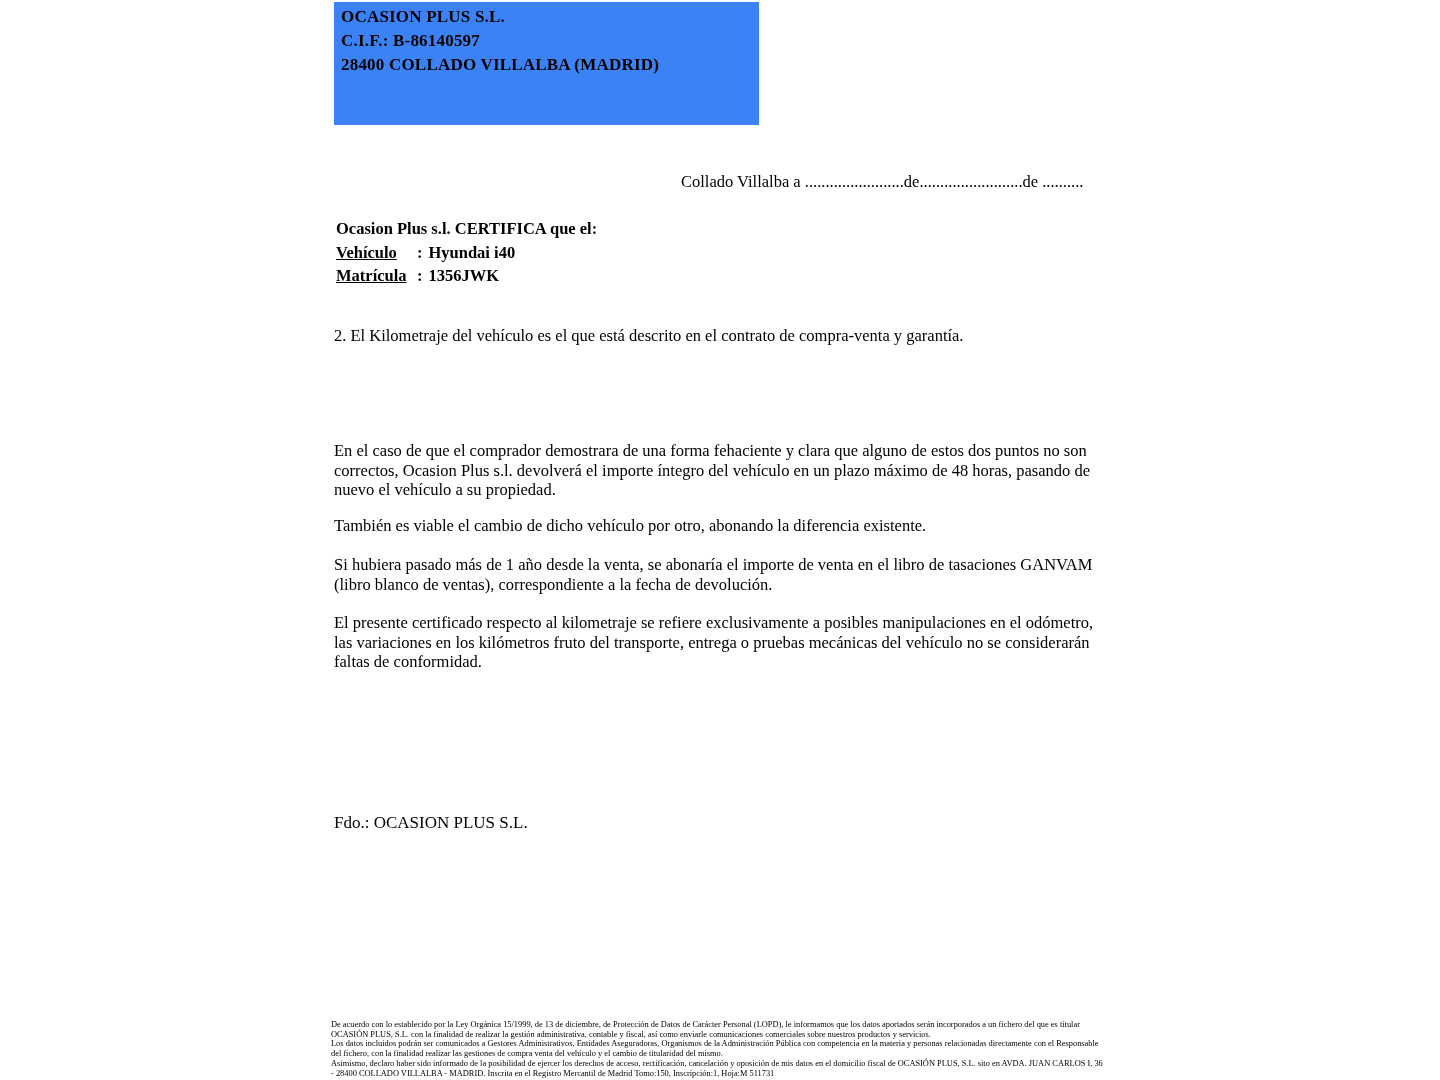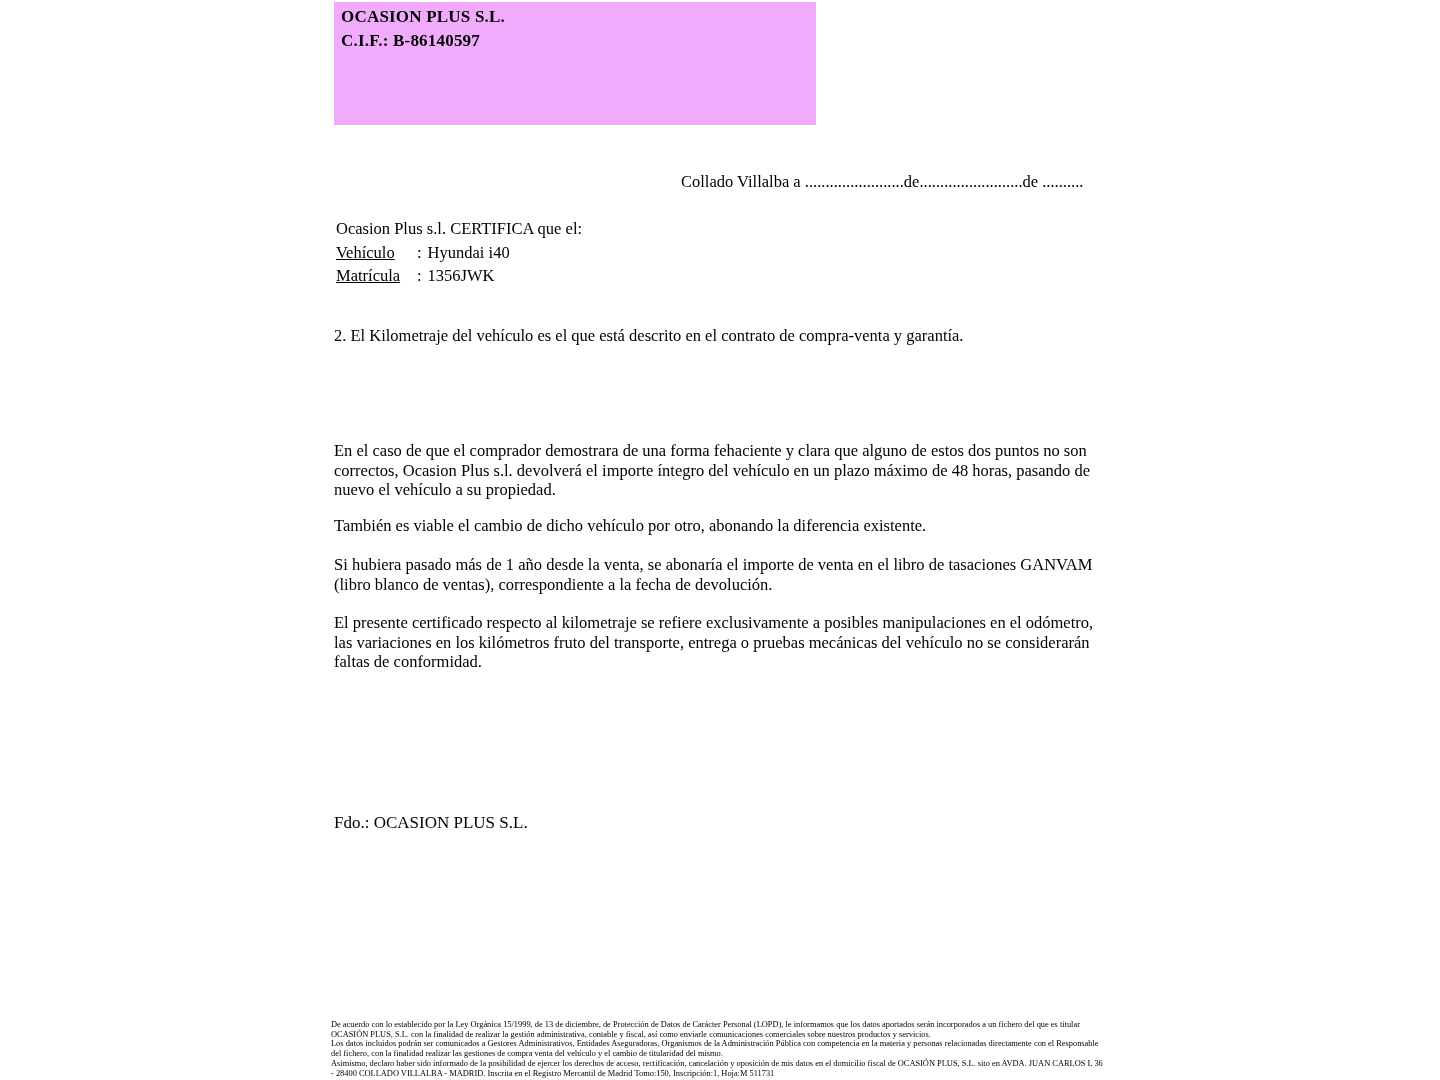--- a/index.html
+++ b/index.html
@@ -10,24 +10,24 @@
     background: #ffffff;
     color: #000000;
     font-family: "Liberation Serif", "DejaVu Serif", serif;
     overflow: hidden;
   }
 
   
   .header-box {
     position: absolute;
     left: 334px; top: 2px;
-    width: 482px; height: 123px;
+    width: 425px; height: 123px;
     box-sizing: border-box;
     padding: 3px 0 0 7px;
-    background: #f0abfc;
+    background: #3b82f6;
   }
   .header-box .hline {
     font-size: 17px;
     font-weight: bold;
     line-height: 23.8px;
     letter-spacing: 0.2px;
     white-space: nowrap;
   }
 
   
@@ -37,20 +37,21 @@
     font-size: 16.5px;
     white-space: nowrap;
   }
 
   
   .certify {
     position: absolute;
     left: 336px; top: 217px;
     font-size: 16.5px;
     line-height: 23.5px;
+    font-weight: bold;
   }
   .cert-row { white-space: nowrap; }
   .cert-label { display: inline-block; width: 81px; }
   .cert-label .u { text-decoration: underline; }
   .cert-sep { margin-right: 6px; }
 
   
   .clauses {
     position: absolute;
     left: 334px; top: 326px;
@@ -93,20 +94,21 @@
   .legal p { margin: 0; }
 </style>
 </head>
 <body>
 
 <div class="page">
 
   <div class="header-box">
     <div class="hline">OCASION PLUS S.L.</div>
     <div class="hline">C.I.F.: B-86140597</div>
+    <div class="hline">28400 COLLADO VILLALBA (MADRID)</div>
   </div>
 
   <div class="date-line">Collado Villalba a ........................de.........................de ..........</div>
 
   <div class="certify">
     <div>Ocasion Plus s.l. CERTIFICA que el:</div>
     <div class="cert-row">
       <span class="cert-label"><span class="u">Vehículo</span></span><span class="cert-sep">:</span><span>Hyundai i40</span>
     </div>
     <div class="cert-row">

